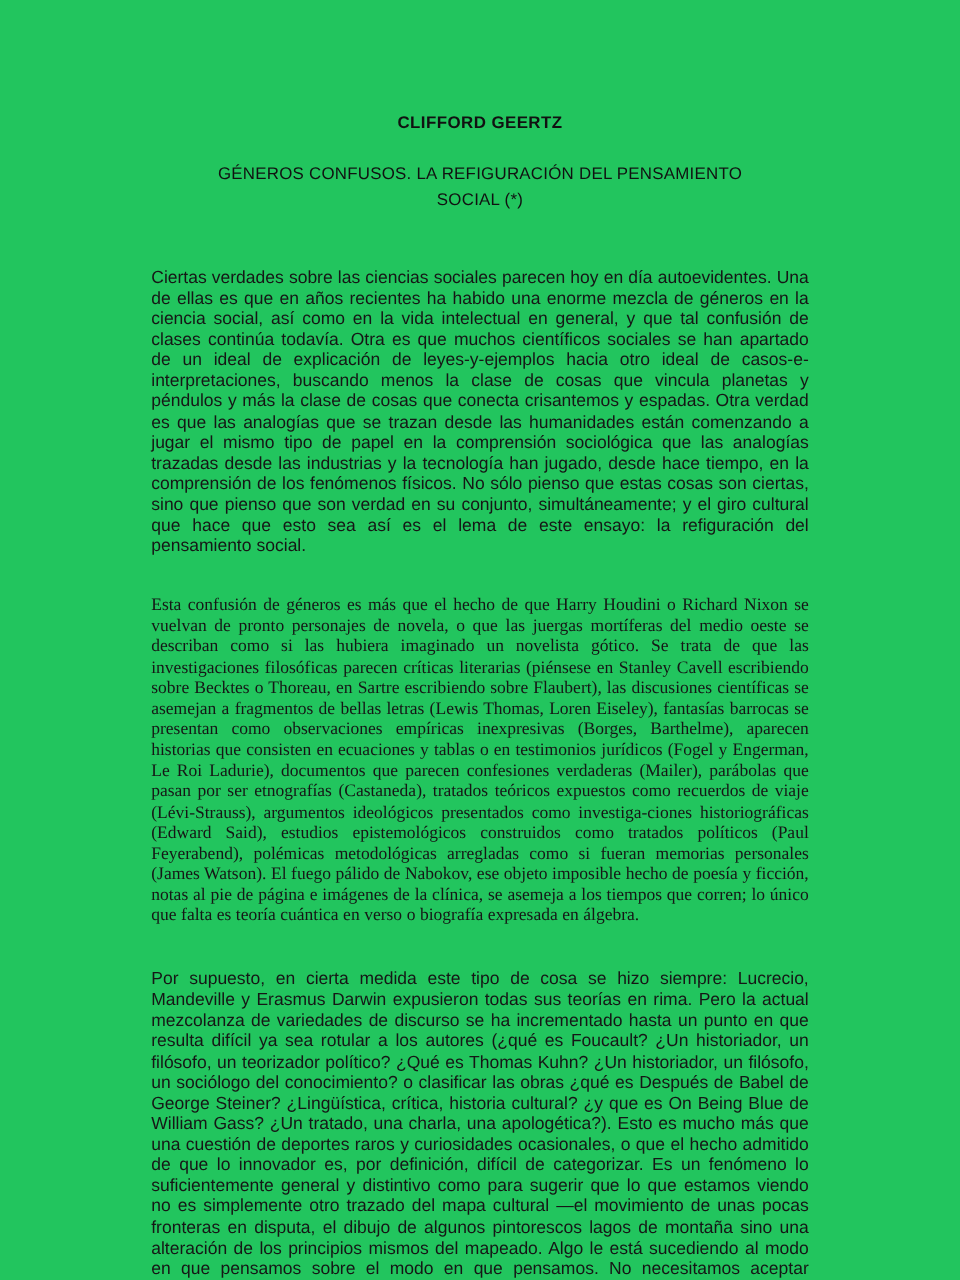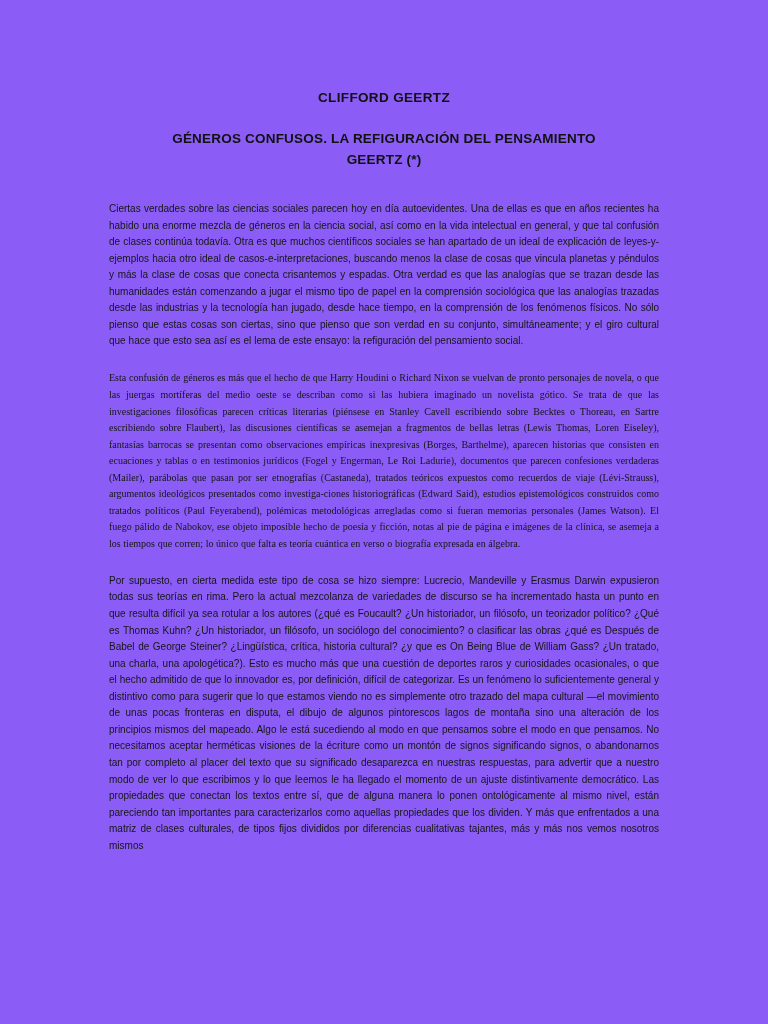--- a/index.html
+++ b/index.html
@@ -6,21 +6,21 @@
   html, body {
     margin: 0;
     padding: 0;
     background: #ffffff;
   }
 
   .page {
     position: relative;
     width: 768px;
     height: 1024px;
-    background: #8b5cf6;
+    background: #22c55e;
     overflow: hidden;
     font-family: "Liberation Sans", sans-serif;
     color: #1a1a1a;
     box-sizing: border-box;
   }
 
   .content {
     position: absolute;
     left: 105px;
     top: 0;
@@ -33,55 +33,55 @@
     font-weight: bold;
     letter-spacing: 0.35px;
     margin: 0;
     padding-top: 90px;
     color: #111;
   }
 
   .doc-title {
     text-align: center;
     font-size: 13.5px;
-    font-weight: bold;
+    font-weight: normal;
     letter-spacing: 0.2px;
     line-height: 21px;
     margin: 0;
     padding-top: 23px;
     color: #111;
   }
 
   .body-text {
     text-align: justify;
     text-justify: inter-word;
-    font-size: 10px;
+    font-size: 14px;
     line-height: 16.55px;
-    margin: 4px;
+    margin: 16px;
     color: #161616;
     word-spacing: 0.15px;
     hyphens: none;
   }
 
   .para-1 { padding-top: 27px; }
   .para-2 { padding-top: 16.5px; font-family: Liberation Serif, serif; }
   .para-3 { padding-top: 16.5px; }
 </style>
 </head>
 <body>
 
 <div class="page">
   <div class="content">
 
     <h1 class="author">CLIFFORD GEERTZ</h1>
 
     <h2 class="doc-title">
       <span>GÉNEROS CONFUSOS. LA REFIGURACIÓN DEL PENSAMIENTO</span>
       <br>
-      <span>GEERTZ (*)</span>
+      <span>SOCIAL (*)</span>
     </h2>
 
     <p class="body-text para-1">Ciertas verdades sobre las ciencias sociales parecen hoy en día autoevidentes. Una de ellas es que en años recientes ha habido una enorme mezcla de géneros en la ciencia social, así como en la vida intelectual en general, y que tal confusión de clases continúa todavía. Otra es que muchos científicos sociales se han apartado de un ideal de explicación de leyes-y-ejemplos hacia otro ideal de casos-e-interpretaciones, buscando menos la clase de cosas que vincula planetas y péndulos y más la clase de cosas que conecta crisantemos y espadas. Otra verdad es que las analogías que se trazan desde las humanidades están comenzando a jugar el mismo tipo de papel en la comprensión sociológica que las analogías trazadas desde las industrias y la tecnología han jugado, desde hace tiempo, en la comprensión de los fenómenos físicos. No sólo pienso que estas cosas son ciertas, sino que pienso que son verdad en su conjunto, simultáneamente; y el giro cultural que hace que esto sea así es el lema de este ensayo: la refiguración del pensamiento social.</p>
 
     <p class="body-text para-2">Esta confusión de géneros es más que el hecho de que Harry Houdini o Richard Nixon se vuelvan de pronto personajes de novela, o que las juergas mortíferas del medio oeste se describan como si las hubiera imaginado un novelista gótico. Se trata de que las investigaciones filosóficas parecen críticas literarias (piénsese en Stanley Cavell escribiendo sobre Becktes o Thoreau, en Sartre escribiendo sobre Flaubert), las discusiones científicas se asemejan a fragmentos de bellas letras (Lewis Thomas, Loren Eiseley), fantasías barrocas se presentan como observaciones empíricas inexpresivas (Borges, Barthelme), aparecen historias que consisten en ecuaciones y tablas o en testimonios jurídicos (Fogel y Engerman, Le Roi Ladurie), documentos que parecen confesiones verdaderas (Mailer), parábolas que pasan por ser etnografías (Castaneda), tratados teóricos expuestos como recuerdos de viaje (Lévi-Strauss), argumentos ideológicos presentados como investiga-ciones historiográficas (Edward Said), estudios epistemológicos construidos como tratados políticos (Paul Feyerabend), polémicas metodológicas arregladas como si fueran memorias personales (James Watson). El fuego pálido de Nabokov, ese objeto imposible hecho de poesía y ficción, notas al pie de página e imágenes de la clínica, se asemeja a los tiempos que corren; lo único que falta es teoría cuántica en verso o biografía expresada en álgebra.</p>
 
     <p class="body-text para-3">Por supuesto, en cierta medida este tipo de cosa se hizo siempre: Lucrecio, Mandeville y Erasmus Darwin expusieron todas sus teorías en rima. Pero la actual mezcolanza de variedades de discurso se ha incrementado hasta un punto en que resulta difícil ya sea rotular a los autores (¿qué es Foucault? ¿Un historiador, un filósofo, un teorizador político? ¿Qué es Thomas Kuhn? ¿Un historiador, un filósofo, un sociólogo del conocimiento? o clasificar las obras ¿qué es Después de Babel de George Steiner? ¿Lingüística, crítica, historia cultural? ¿y que es On Being Blue de William Gass? ¿Un tratado, una charla, una apologética?). Esto es mucho más que una cuestión de deportes raros y curiosidades ocasionales, o que el hecho admitido de que lo innovador es, por definición, difícil de categorizar. Es un fenómeno lo suficientemente general y distintivo como para sugerir que lo que estamos viendo no es simplemente otro trazado del mapa cultural —el movimiento de unas pocas fronteras en disputa, el dibujo de algunos pintorescos lagos de montaña sino una alteración de los principios mismos del mapeado. Algo le está sucediendo al modo en que pensamos sobre el modo en que pensamos. No necesitamos aceptar herméticas visiones de la écriture como un montón de signos significando signos, o abandonarnos tan por completo al placer del texto que su significado desaparezca en nuestras respuestas, para advertir que a nuestro modo de ver lo que escribimos y lo que leemos le ha llegado el momento de un ajuste distintivamente democrático. Las propiedades que conectan los textos entre sí, que de alguna manera lo ponen ontológicamente al mismo nivel, están pareciendo tan importantes para caracterizarlos como aquellas propiedades que los dividen. Y más que enfrentados a una matriz de clases culturales, de tipos fijos divididos por diferencias cualitativas tajantes, más y más nos vemos nosotros mismos</p>
 
   </div>
 </div>

